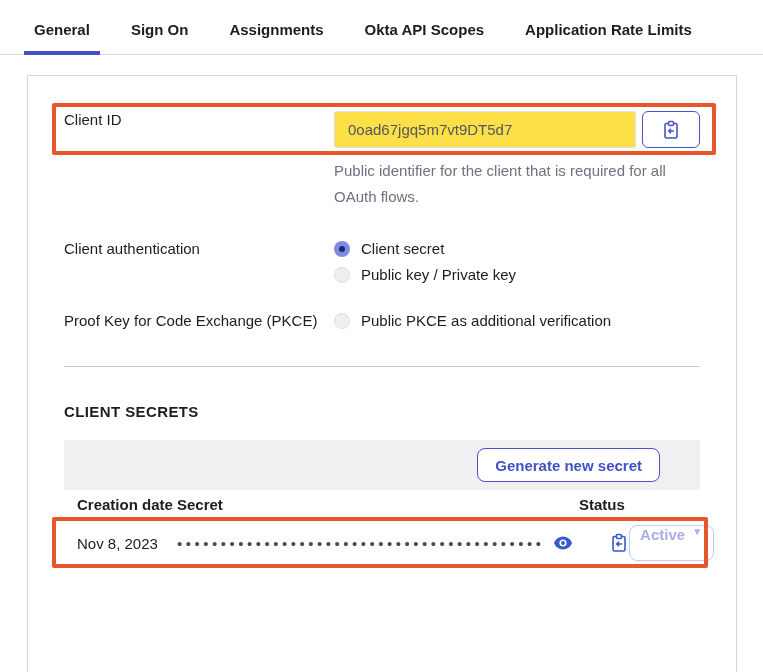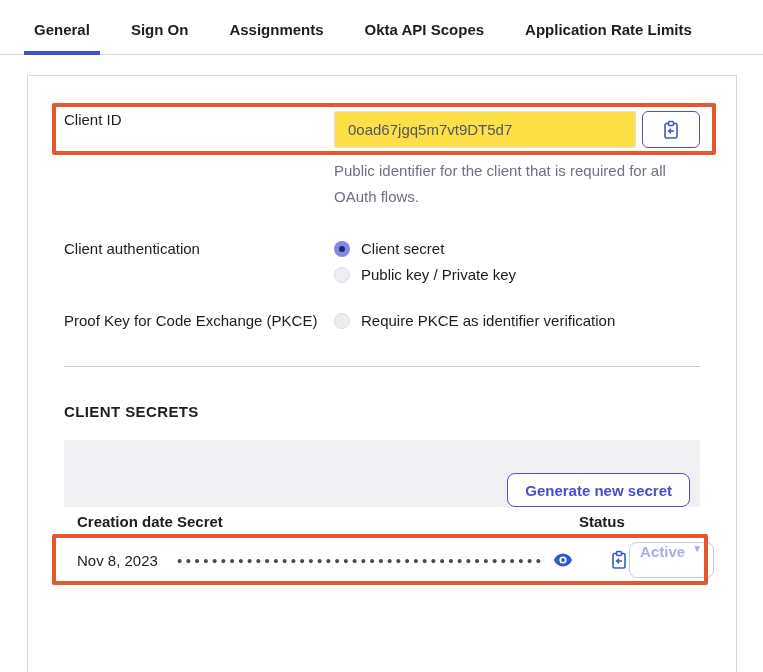--- a/index.html
+++ b/index.html
@@ -51,22 +51,22 @@
   .radio.selected { background:#828ae7; border:none; }
   .radio.selected::after { content:""; position:absolute; left:5px; top:5px;
     width:6px; height:6px; border-radius:50%; background:#1f2a63; }
   .pkce-row { margin-top:29px; }
 
   
   .divider { margin-top:37px; border-top:1px solid #c9c9ce; }
   .secrets-title { margin-top:36px; font-size:15px; font-weight:700;
     letter-spacing:0.4px; }
 
-  .panel-top { margin-top:20px; height:67px; background:#f0f0f2;
-    display:flex; align-items:flex-end; justify-content:flex-end; padding-right:10px; }
+  .panel-top { margin-top:20px; height:50px; background:#f0f0f2;
+    display:flex; align-items:center; justify-content:flex-end; padding-right:40px; }
   .generate-btn { height:34px; padding:0 17px; background:#fff;
     border:1px solid #4a52c8; border-radius:8px; color:#4350c8; font-size:15px;
     font-weight:700; font-family:inherit; cursor:pointer; }
 
   .sec-grid { display:grid; grid-template-columns:100px 1fr 110px; align-items:center;
     padding:0 13px; }
   .sec-head { height:30px; border-bottom:1px solid #d9d9dd; font-size:15px;
     font-weight:700; }
   .sec-head .col-status { padding-left:2px; }
   .sec-row { height:46px; position:relative; font-size:15px; }
@@ -129,21 +129,21 @@
         <span class="radio"></span>
         <span>Public key / Private key</span>
       </label>
     </div>
   </div>
 
   <div class="form-row pkce-row">
     <div class="form-label">Proof Key for Code Exchange (PKCE)</div>
     <label class="choice">
       <span class="radio"></span>
-      <span>Require PKCE as identifier verification</span>
+      <span>Public PKCE as additional verification</span>
     </label>
   </div>
 
   <div class="divider"></div>
 
   <div class="secrets-title">CLIENT SECRETS</div>
 
   <div class="panel-top">
     <button class="generate-btn">Generate new secret</button>
   </div>

